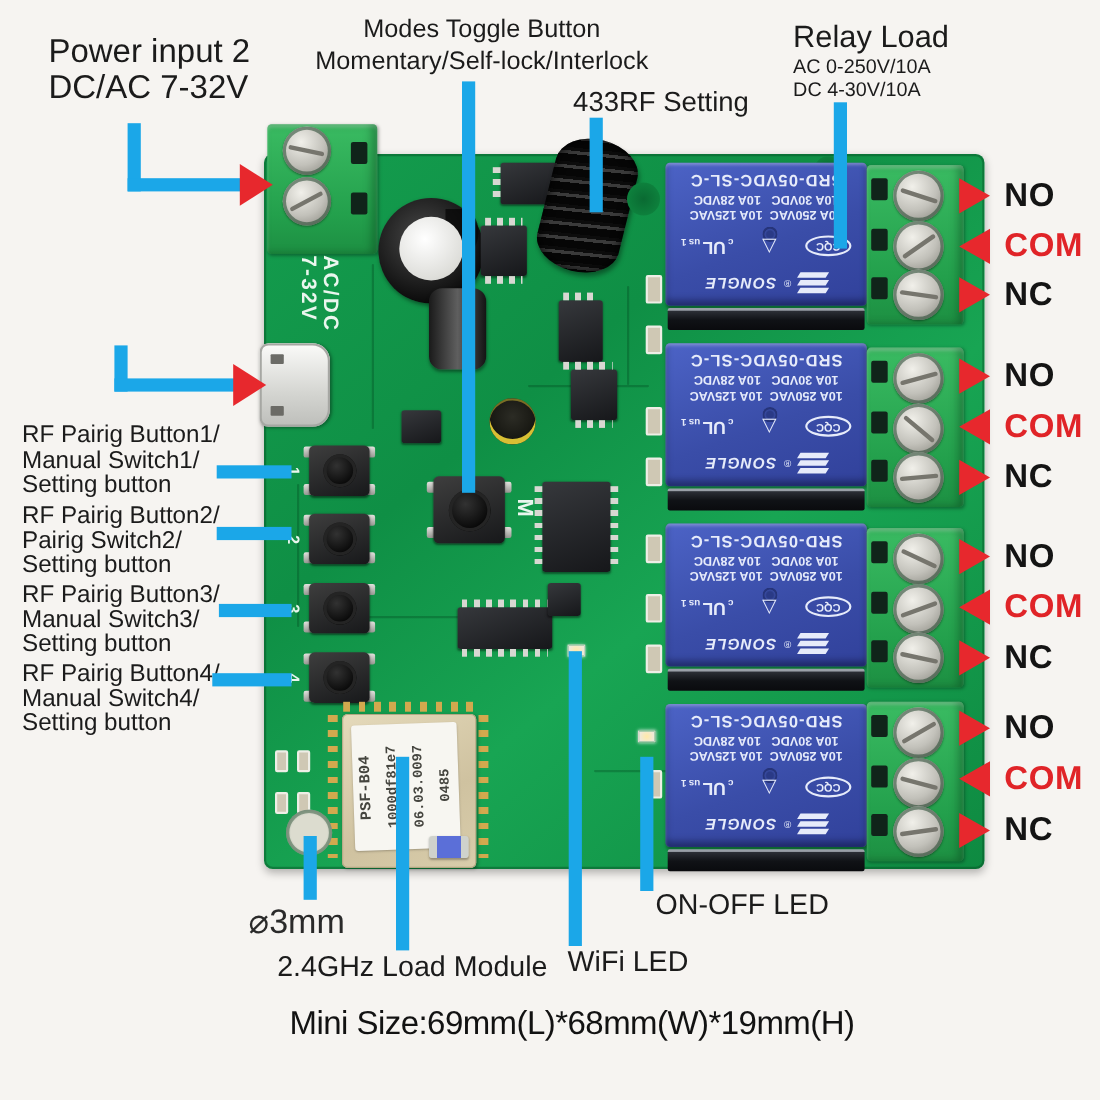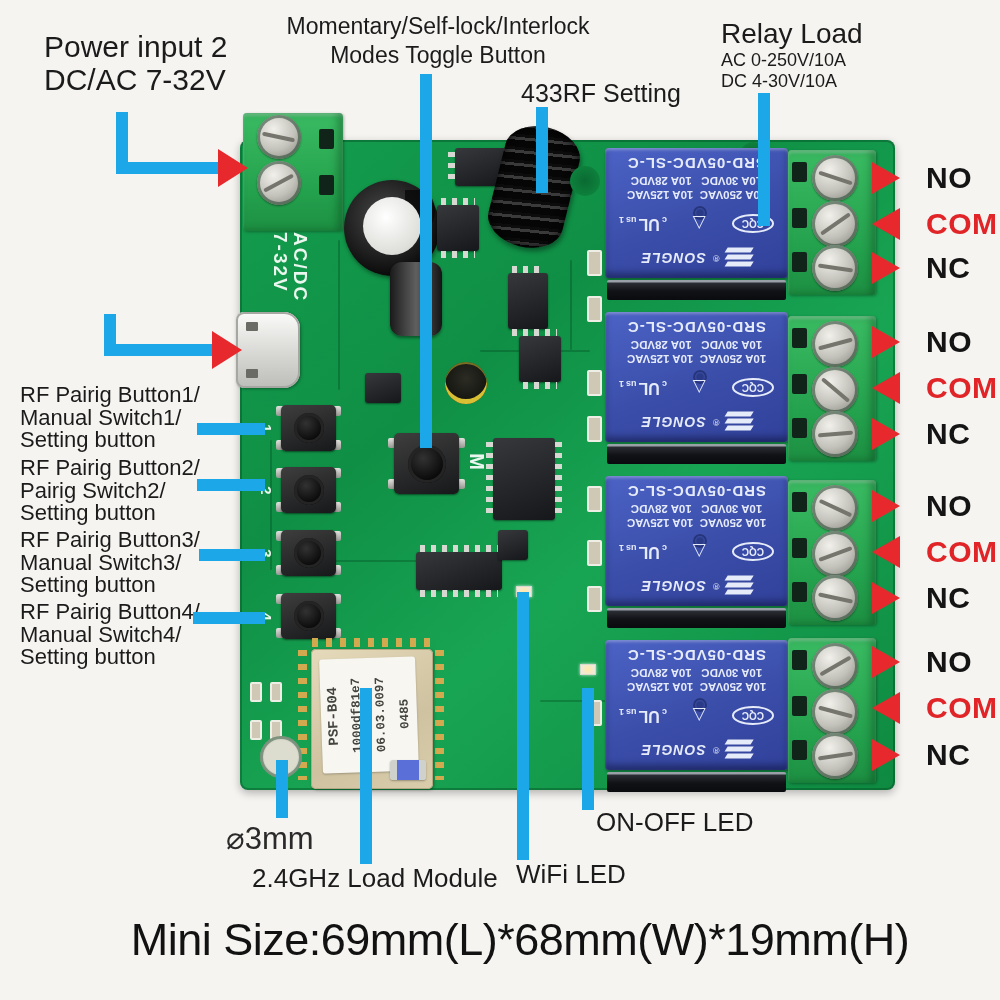--- a/index.html
+++ b/index.html
@@ -16,21 +16,21 @@
 
   
   .vline, .hline { position:absolute; background:#1ba7e8; }
   .tri-right { position:absolute; width:0; height:0;
     border-left:30px solid #e7282d; border-top:19px solid transparent; border-bottom:19px solid transparent; }
   .tri-r { width:0; height:0; border-left:28px solid #e7282d;
     border-top:16px solid transparent; border-bottom:16px solid transparent; }
   .tri-l { width:0; height:0; border-right:28px solid #e7282d;
     border-top:16px solid transparent; border-bottom:16px solid transparent; }
 
-  .pinrow { position:absolute; left:872px; height:40px; display:flex; align-items:center; gap:26px; }
+  .pinrow { position:absolute; left:872px; height:40px; display:flex; align-items:center; gap:13px; }
   .pinlab { font-size:30px; font-weight:bold; color:#141414; letter-spacing:.5px; }
   .pinlab.com { color:#e02428; }
 
   
   #pcb { position:absolute; left:240px; top:140px; width:655px; height:650px;
     background:linear-gradient(140deg,#149d4e 0%,#0f8f45 35%,#18a553 60%,#0e8a41 100%);
     border-radius:8px; box-shadow:0 3px 8px rgba(0,0,0,.28), inset 0 0 0 2px rgba(0,60,25,.35); }
   .trace { position:absolute; background:rgba(0,62,28,.30); border-radius:2px; }
 
   .tblock { position:absolute; background:linear-gradient(180deg,#3abb62,#23a04c 70%,#1d8f42);
@@ -125,21 +125,21 @@
     border-radius:3px; transform:rotate(-2deg); box-shadow:0 1px 2px rgba(0,0,0,.25); }
   .wlabel-text { position:absolute; width:114px; height:96px; left:-9px; top:9px; transform:rotate(-90deg);
     font-family:"Liberation Mono","DejaVu Sans Mono",monospace; color:#45453f; line-height:24px; text-align:center; font-weight:bold; }
   .wl1 { font-size:14px; } .wl2,.wl3,.wl4 { font-size:12.5px; }
   .modled { position:absolute; left:150px; top:620px; width:36px; height:20px; border-radius:3px;
     background:linear-gradient(90deg,#cfd2cc 0 7px,#5b6fd8 7px 29px,#cfd2cc 29px); box-shadow:0 1px 2px rgba(0,0,0,.3); }
   .hole { position:absolute; left:20px; top:596px; width:42px; height:42px; border-radius:50%;
     background:radial-gradient(circle,#dcdccf 0 55%,#bac3b5 72%); box-shadow:inset 0 0 0 3px rgba(18,60,30,.4); }
 
   .sizecap { position:absolute; left:0; top:914px; width:1000px; text-align:center; padding-left:40px;
-    font-size:45px; letter-spacing:-.5px; color:#121212; }
+    font-size:30px; letter-spacing:-.5px; color:#121212; }
 </style>
 </head>
 <body>
 
 <div id="stage">
 
   <div id="pcb">
 
     <div class="trace" style="left:98px;top:100px;width:2px;height:150px"></div>
     <div class="trace" style="left:240px;top:210px;width:110px;height:2px"></div>
@@ -465,22 +465,22 @@
 
   <div class="co co-big" style="left:44px;top:30px">
     <div>Power input 2</div>
     <div>DC/AC 7-32V</div>
   </div>
   <div class="vline" style="left:116px;top:112px;width:12px;height:62px"></div>
   <div class="hline" style="left:116px;top:162px;width:108px;height:12px"></div>
   <div class="tri-right" style="left:218px;top:149px"></div>
 
   <div class="co" style="left:268px;top:12px;width:340px;text-align:center;font-size:23px;line-height:29px">
+    <div>Modes Toggle Button</div>
     <div>Momentary/Self-lock/Interlock</div>
-    <div>Modes Toggle Button</div>
   </div>
   <div class="vline" style="left:420px;top:74px;width:12px;height:374px"></div>
 
   <div class="co" style="left:521px;top:79px;font-size:25px">433RF Setting</div>
   <div class="vline" style="left:536px;top:107px;width:12px;height:86px"></div>
 
   <div class="co" style="left:721px;top:18px">
     <div style="font-size:28px;line-height:32px">Relay Load</div>
     <div class="sub">AC 0-250V/10A</div>
     <div class="sub">DC 4-30V/10A</div>

